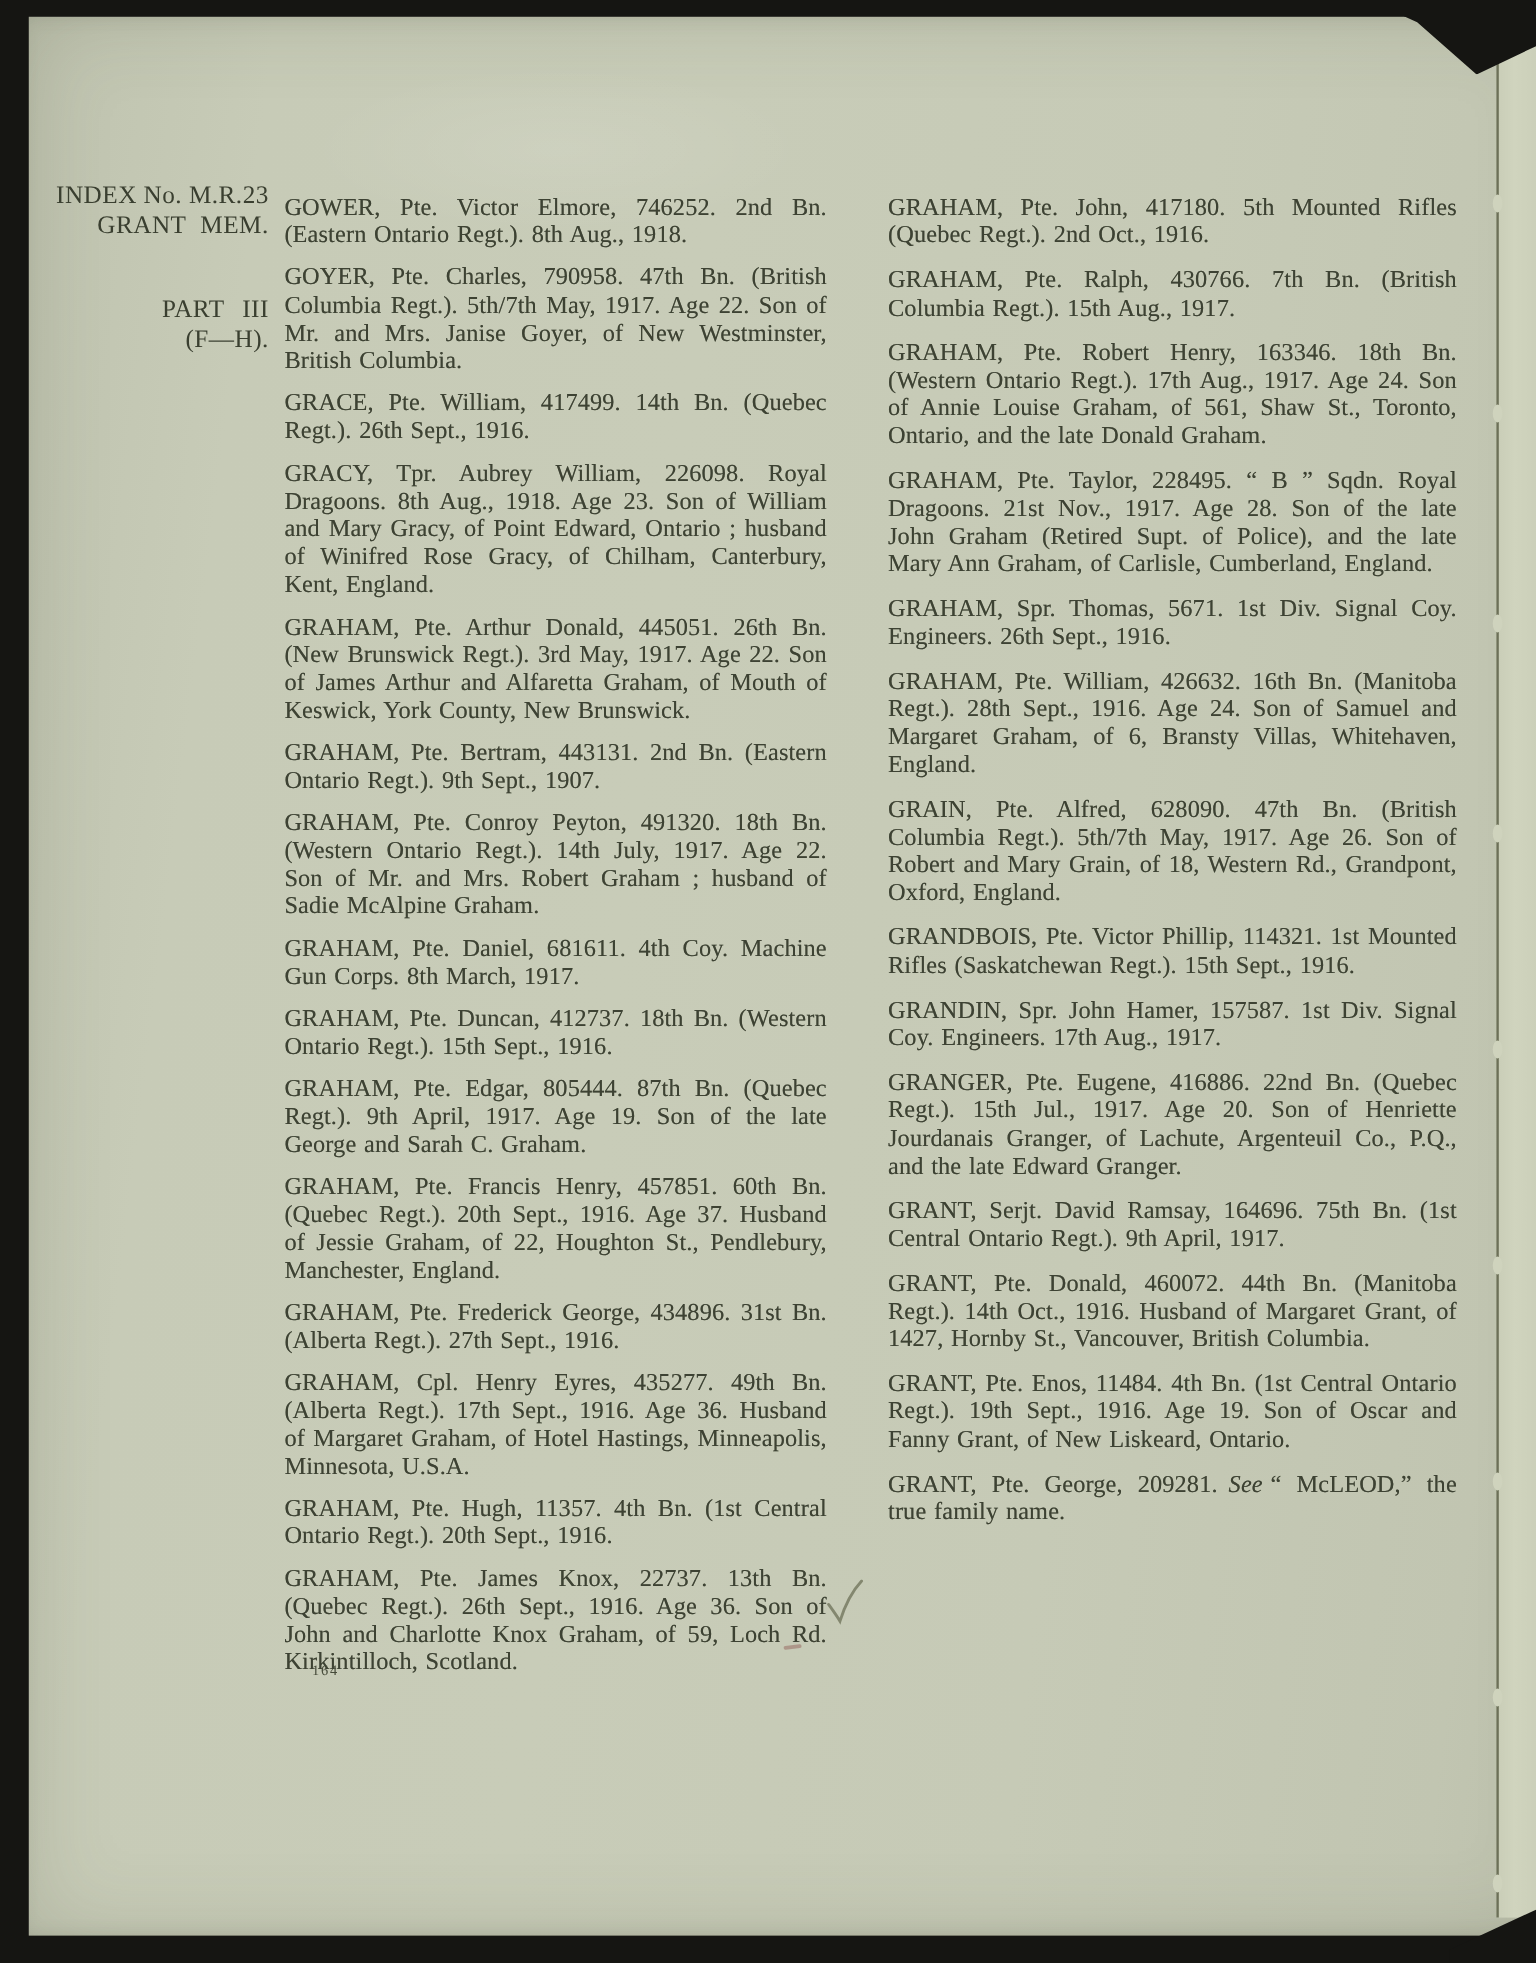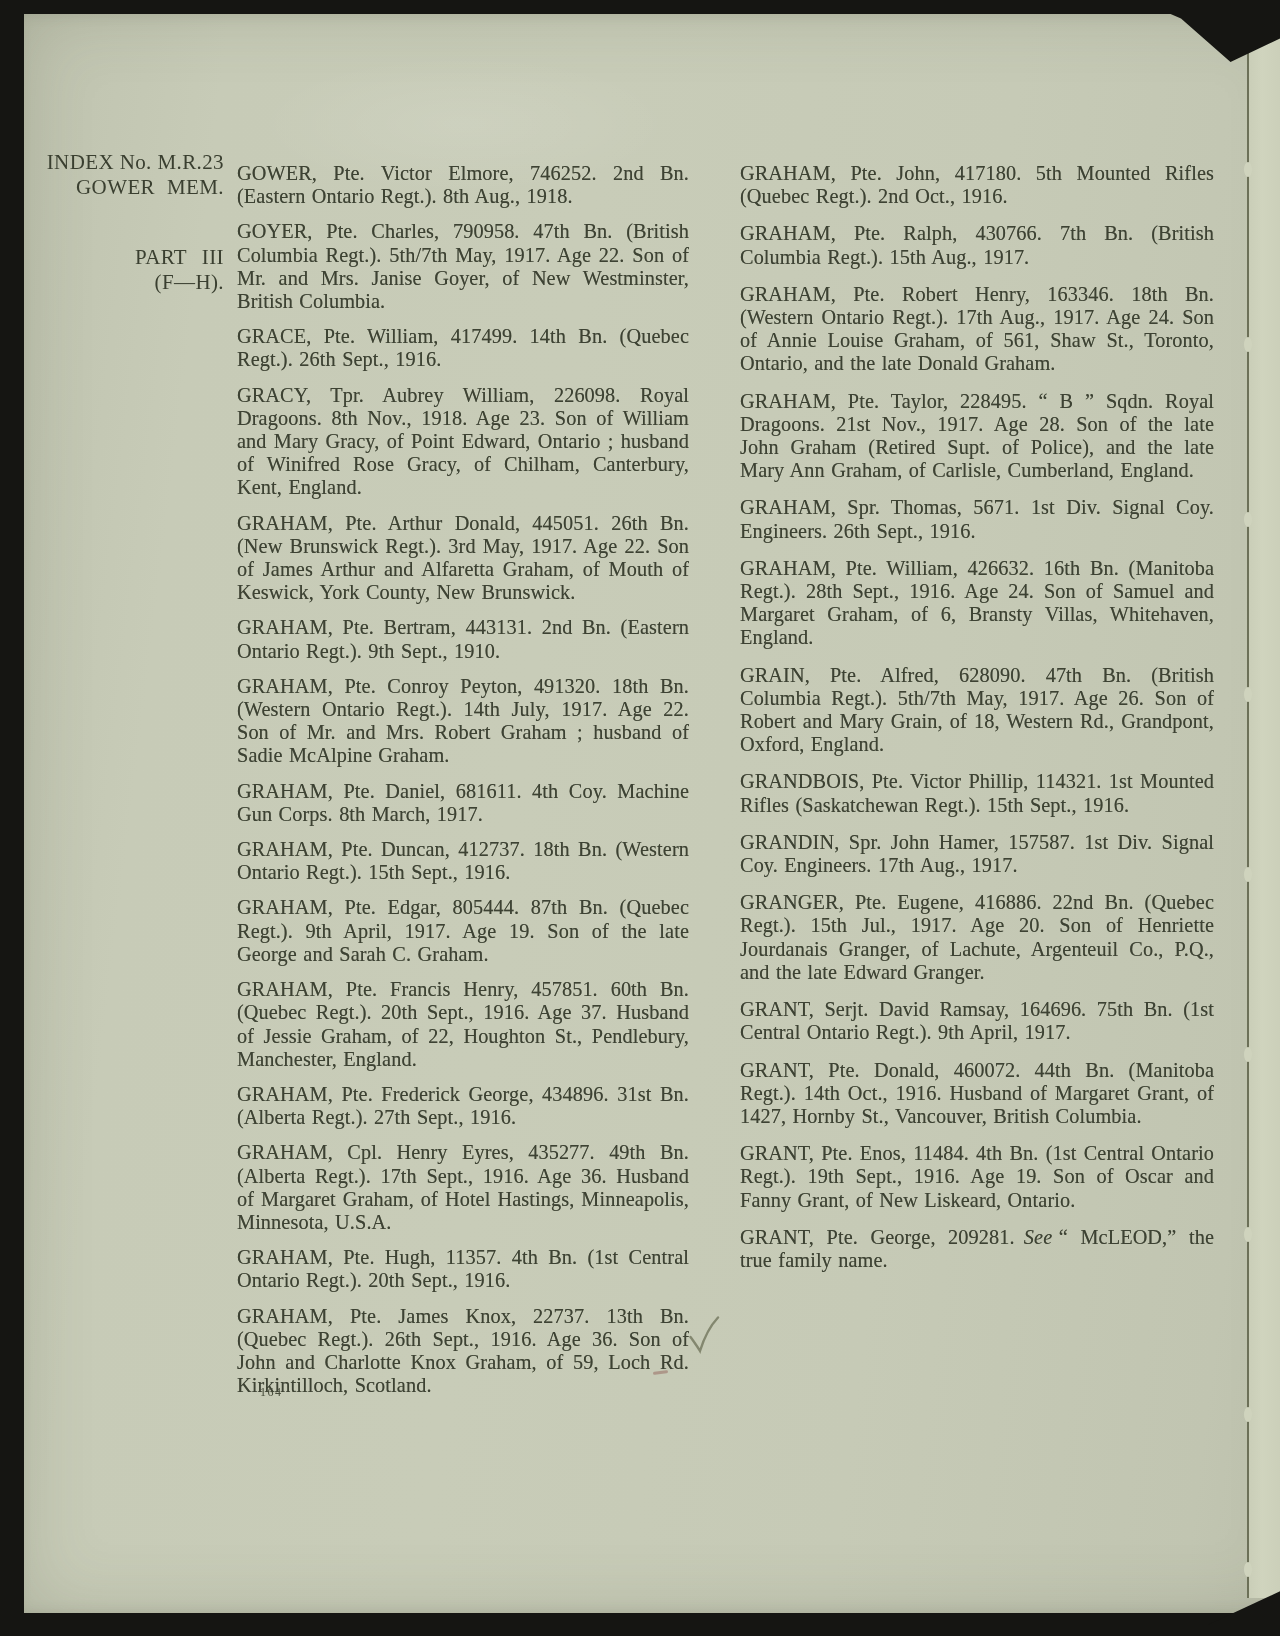--- a/index.html
+++ b/index.html
@@ -81,32 +81,32 @@
 </head>
 <body>
 
 <div class="scene">
 
   <div class="paper">
     <div class="sheen"></div>
 
     <div class="header">
       <div>INDEX No. M.R.23</div>
-      <div>GOWER MEM.</div>
+      <div>GRANT MEM.</div>
       <div>PART III</div>
       <div>(F—H).</div>
     </div>
 
     <div class="col col-left">
         <p class="entry">GOWER, Pte. Victor Elmore, 746252.  2nd Bn. (Eastern Ontario Regt.).  8th Aug., 1918.</p>
         <p class="entry">GOYER, Pte. Charles, 790958.  47th Bn. (British Columbia Regt.).  5th/7th May, 1917.  Age 22. Son of Mr. and Mrs. Janise Goyer, of New Westminster, British Columbia.</p>
         <p class="entry">GRACE, Pte. William, 417499.  14th Bn. (Quebec Regt.).  26th Sept., 1916.</p>
-        <p class="entry">GRACY, Tpr. Aubrey William, 226098.  Royal Dragoons.  8th Nov., 1918.  Age 23.  Son of William and Mary Gracy, of Point Edward, Ontario ; husband of Winifred Rose Gracy, of Chilham, Canterbury, Kent, England.</p>
+        <p class="entry">GRACY, Tpr. Aubrey William, 226098.  Royal Dragoons.  8th Aug., 1918.  Age 23.  Son of William and Mary Gracy, of Point Edward, Ontario ; husband of Winifred Rose Gracy, of Chilham, Canterbury, Kent, England.</p>
         <p class="entry">GRAHAM, Pte. Arthur Donald, 445051.  26th Bn. (New Brunswick Regt.).  3rd May, 1917. Age 22.  Son of James Arthur and Alfaretta Graham, of Mouth of Keswick, York County, New Brunswick.</p>
-        <p class="entry">GRAHAM, Pte. Bertram, 443131.  2nd Bn. (Eastern Ontario Regt.).  9th Sept., 1910.</p>
+        <p class="entry">GRAHAM, Pte. Bertram, 443131.  2nd Bn. (Eastern Ontario Regt.).  9th Sept., 1907.</p>
         <p class="entry">GRAHAM, Pte. Conroy Peyton, 491320.  18th Bn. (Western Ontario Regt.).  14th July, 1917. Age 22.  Son of Mr. and Mrs. Robert Graham ; husband of Sadie McAlpine Graham.</p>
         <p class="entry">GRAHAM, Pte. Daniel, 681611.  4th Coy. Machine Gun Corps.  8th March, 1917.</p>
         <p class="entry">GRAHAM, Pte. Duncan, 412737.  18th Bn. (Western Ontario Regt.).  15th Sept., 1916.</p>
         <p class="entry">GRAHAM, Pte. Edgar, 805444.  87th Bn. (Quebec Regt.).  9th April, 1917.  Age 19.  Son of the late George and Sarah C. Graham.</p>
         <p class="entry">GRAHAM, Pte. Francis Henry, 457851.  60th Bn. (Quebec Regt.).  20th Sept., 1916.  Age 37. Husband of Jessie Graham, of 22, Houghton St., Pendlebury, Manchester, England.</p>
         <p class="entry">GRAHAM, Pte. Frederick George, 434896. 31st Bn. (Alberta Regt.).  27th Sept., 1916.</p>
         <p class="entry">GRAHAM, Cpl. Henry Eyres, 435277.  49th Bn. (Alberta Regt.).  17th Sept., 1916.  Age 36. Husband of Margaret Graham, of Hotel Hastings, Minneapolis, Minnesota, U.S.A.</p>
         <p class="entry">GRAHAM, Pte. Hugh, 11357.  4th Bn. (1st Central Ontario Regt.).  20th Sept., 1916.</p>
         <p class="entry">GRAHAM, Pte. James Knox, 22737.  13th Bn. (Quebec Regt.).  26th Sept., 1916.  Age 36. Son of John and Charlotte Knox Graham, of 59, Loch Rd. Kirkintilloch, Scotland.</p>
       </div>

